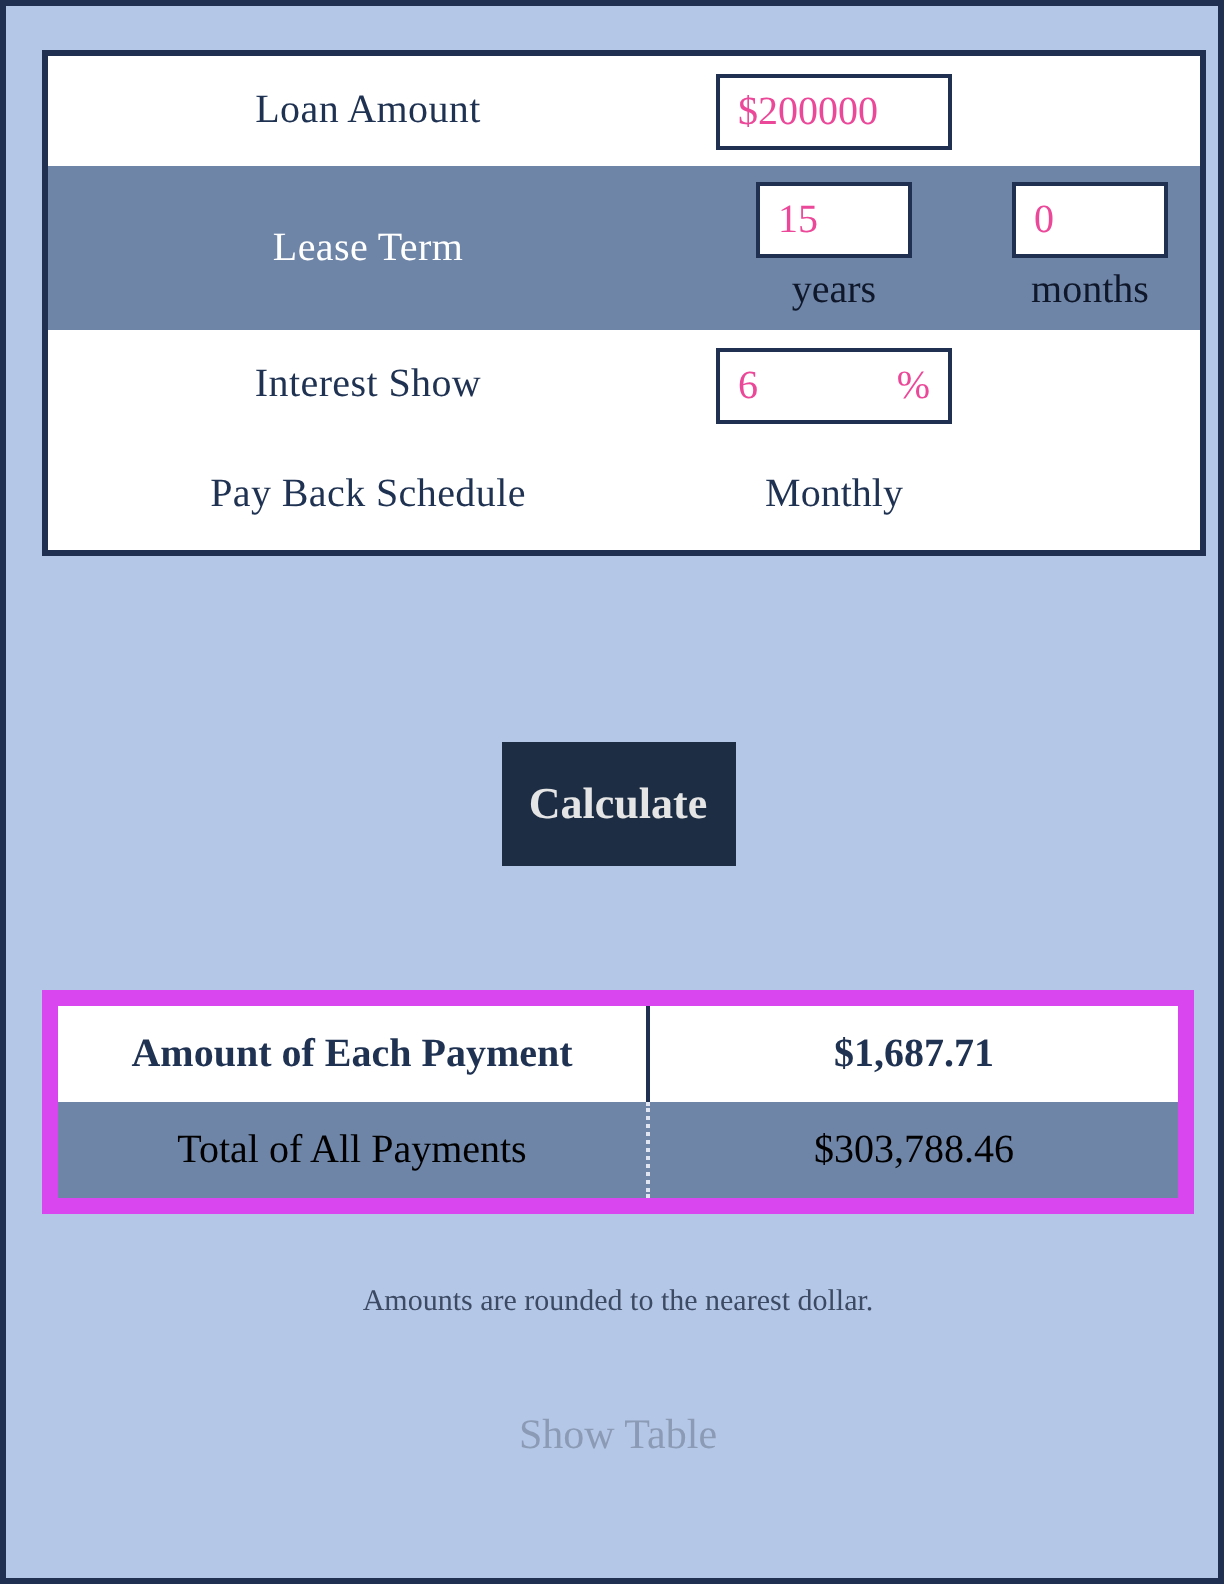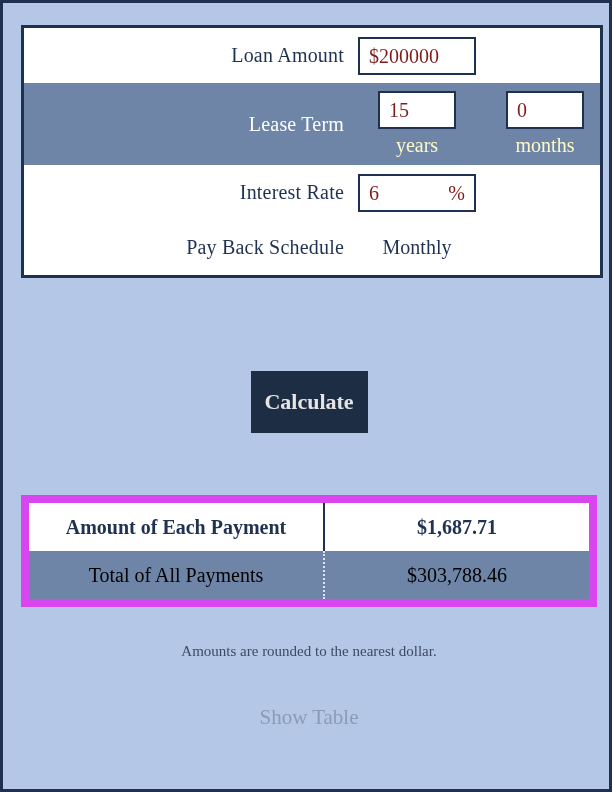--- a/index.html
+++ b/index.html
@@ -45,38 +45,38 @@
     border: 0;
     padding: 0;
     vertical-align: middle;
     background: #ffffff;
   }
   .col-label   { width: 320px; }
   .col-field   { width: 146px; }
   .col-extra   { width: 110px; border-left: 1px dotted #c9d4e6; }
 
   .lbl {
-    text-align: right;
+    text-align: center;
     font-size: 20px;
     letter-spacing: 0.2px;
     color: #1f3252;
   }
   tr.alt .lbl { color: #ffffff; }
 
   .cell-pad-55 { height: 55px; }
   .cell-pad-80 { height: 82px; }
   .cell-pad-60 { height: 60px; }
 
   
   .tbox {
     display: inline-block;
     box-sizing: border-box;
     background: #ffffff;
     border: 2px solid #1f3050;
-    color: #7f1d1d;
+    color: #ec4899;
     font-size: 20px;
     font-family: "Liberation Serif", "DejaVu Serif", serif;
     line-height: 1;
     padding: 7px 9px;
     text-align: left;
   }
   .tbox-amount { width: 118px; }
   .tbox-small  { width: 78px; }
   .tbox-rate   { width: 118px; position: relative; }
   .tbox-rate .pct {
@@ -86,21 +86,21 @@
   }
 
   .field-wrap {
     display: flex;
     flex-direction: column;
     align-items: center;
   }
   .unit {
     margin-top: 5px;
     font-size: 20px;
-    color: #fef9c3;
+    color: #0f172a;
   }
   .stack-center {
     text-align: center;
     font-size: 20px;
     line-height: 1.15;
   }
   .plain-value {
     text-align: center;
     font-size: 20px;
     color: #1f3252;
@@ -210,21 +210,21 @@
         <td class="col-extra cell-pad-80" style="border-left:none;">
           <div class="field-wrap">
             <span class="tbox tbox-small">0</span>
             <span class="unit">months</span>
           </div>
         </td>
       </tr>
 
       <tr>
         <td class="col-label cell-pad-55">
-          <div class="lbl">Interest Rate</div>
+          <div class="lbl">Interest Show</div>
         </td>
         <td class="col-field cell-pad-55" style="text-align:center;">
           <span class="tbox tbox-rate">
             <span>6</span>
             <span class="pct">%</span>
           </span>
         </td>
         <td class="col-extra cell-pad-55"></td>
       </tr>
 

